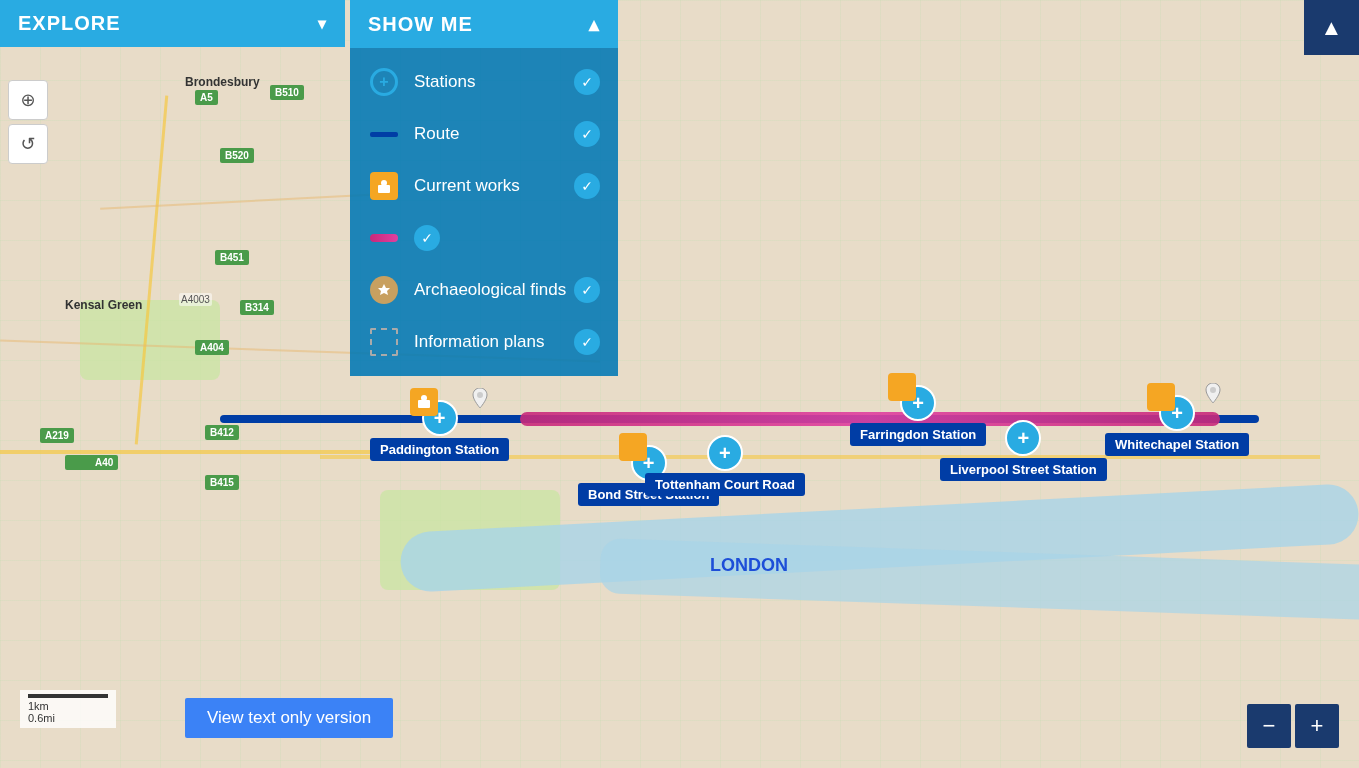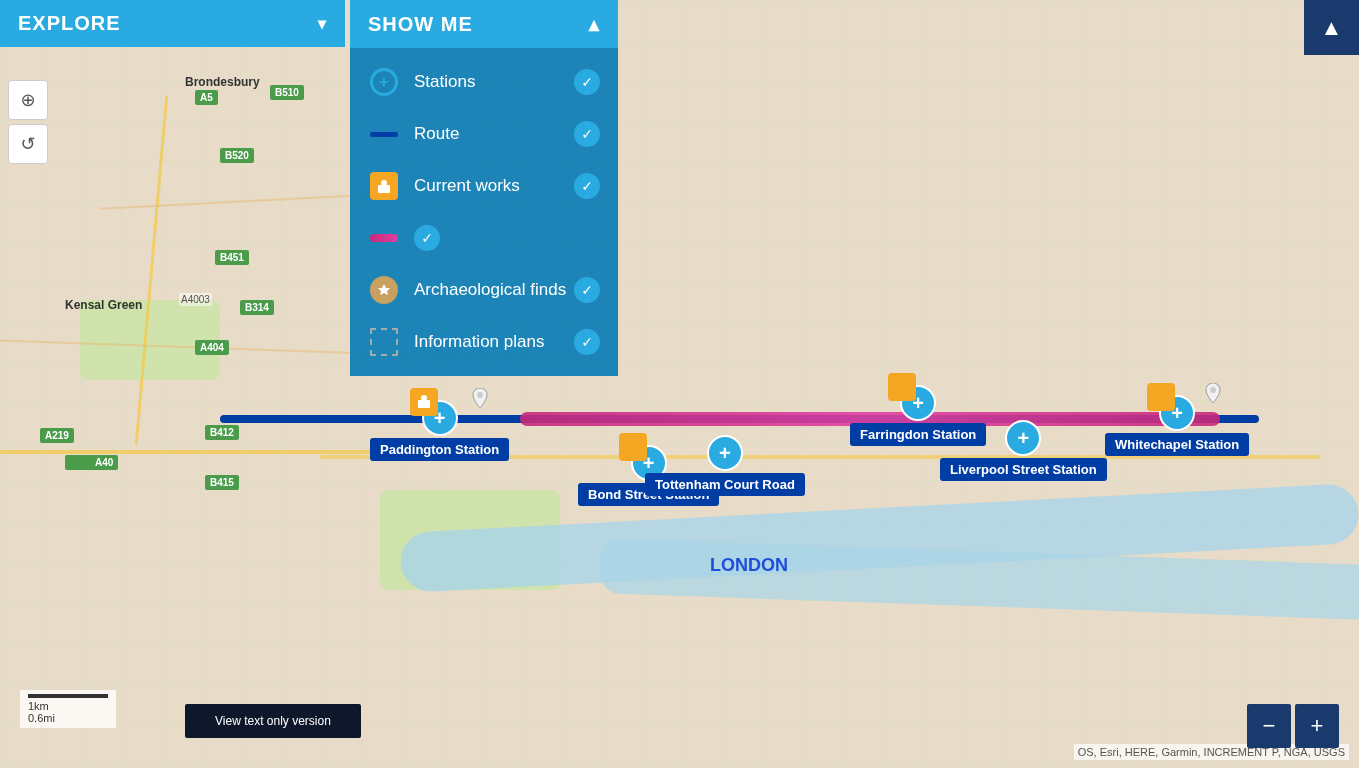--- a/index.html
+++ b/index.html
@@ -304,24 +304,24 @@
       border-radius: 3px;
       white-space: nowrap;
       margin-top: 2px;
     }
 
     
     .view-text-btn {
       position: absolute;
       bottom: 30px;
       left: 185px;
-      background: #0f172a;
-      color: white;
-      padding: 10px 30px;
-      font-size: 12px;
+      background: #3b82f6;
+      color: white;
+      padding: 10px 22px;
+      font-size: 17px;
       border: none;
       cursor: pointer;
       border-radius: 2px;
       z-index: 100;
     }
 
     
     .zoom-controls {
       position: absolute;
       bottom: 20px;
@@ -486,21 +486,20 @@
       <span>↺</span>
     </div>
   </div>
 
   <div class="scale-bar">
     <div class="scale-line" style="width:80px;"></div>
     <div>1km</div>
     <div>0.6mi</div>
   </div>
 
-  <div class="attribution">OS, Esri, HERE, Garmin, INCREMENT P, NGA, USGS</div>
 
   <button class="view-text-btn">View text only version</button>
 
   <div class="zoom-controls">
     <button class="zoom-btn">−</button>
     <button class="zoom-btn">+</button>
   </div>
 
   <div class="map-control-top-right">
     <span style="color:white;font-size:22px;">▲</span>

